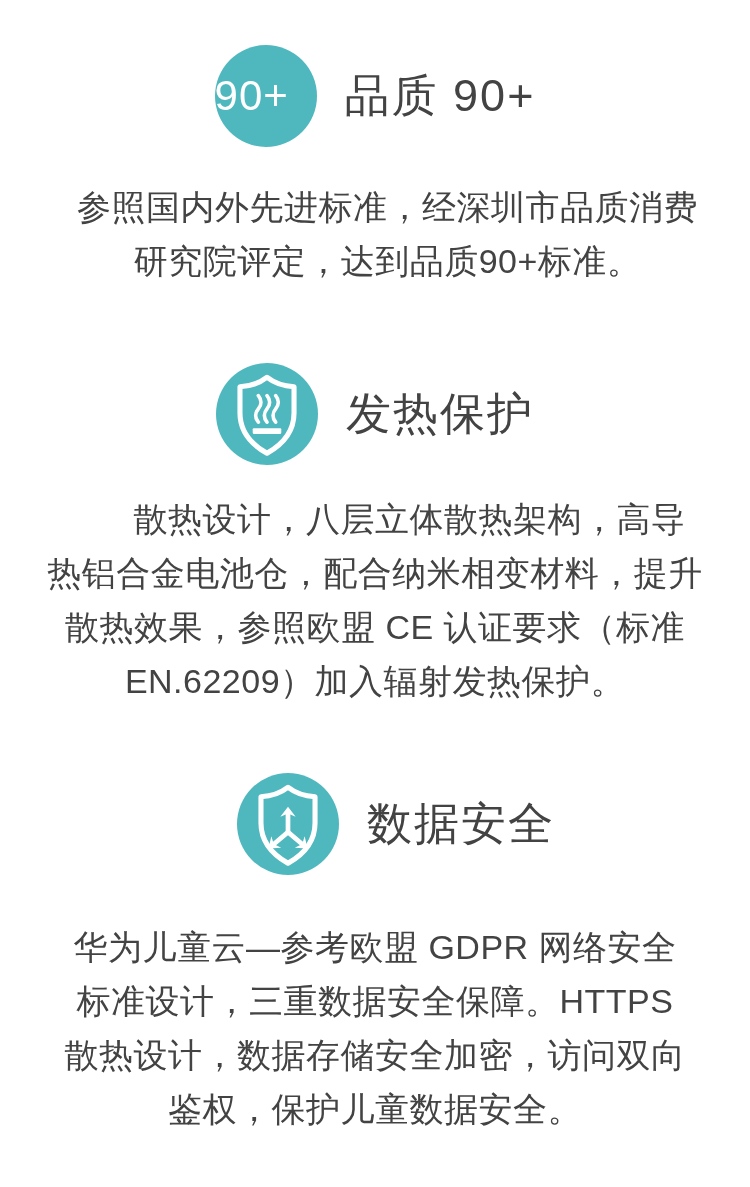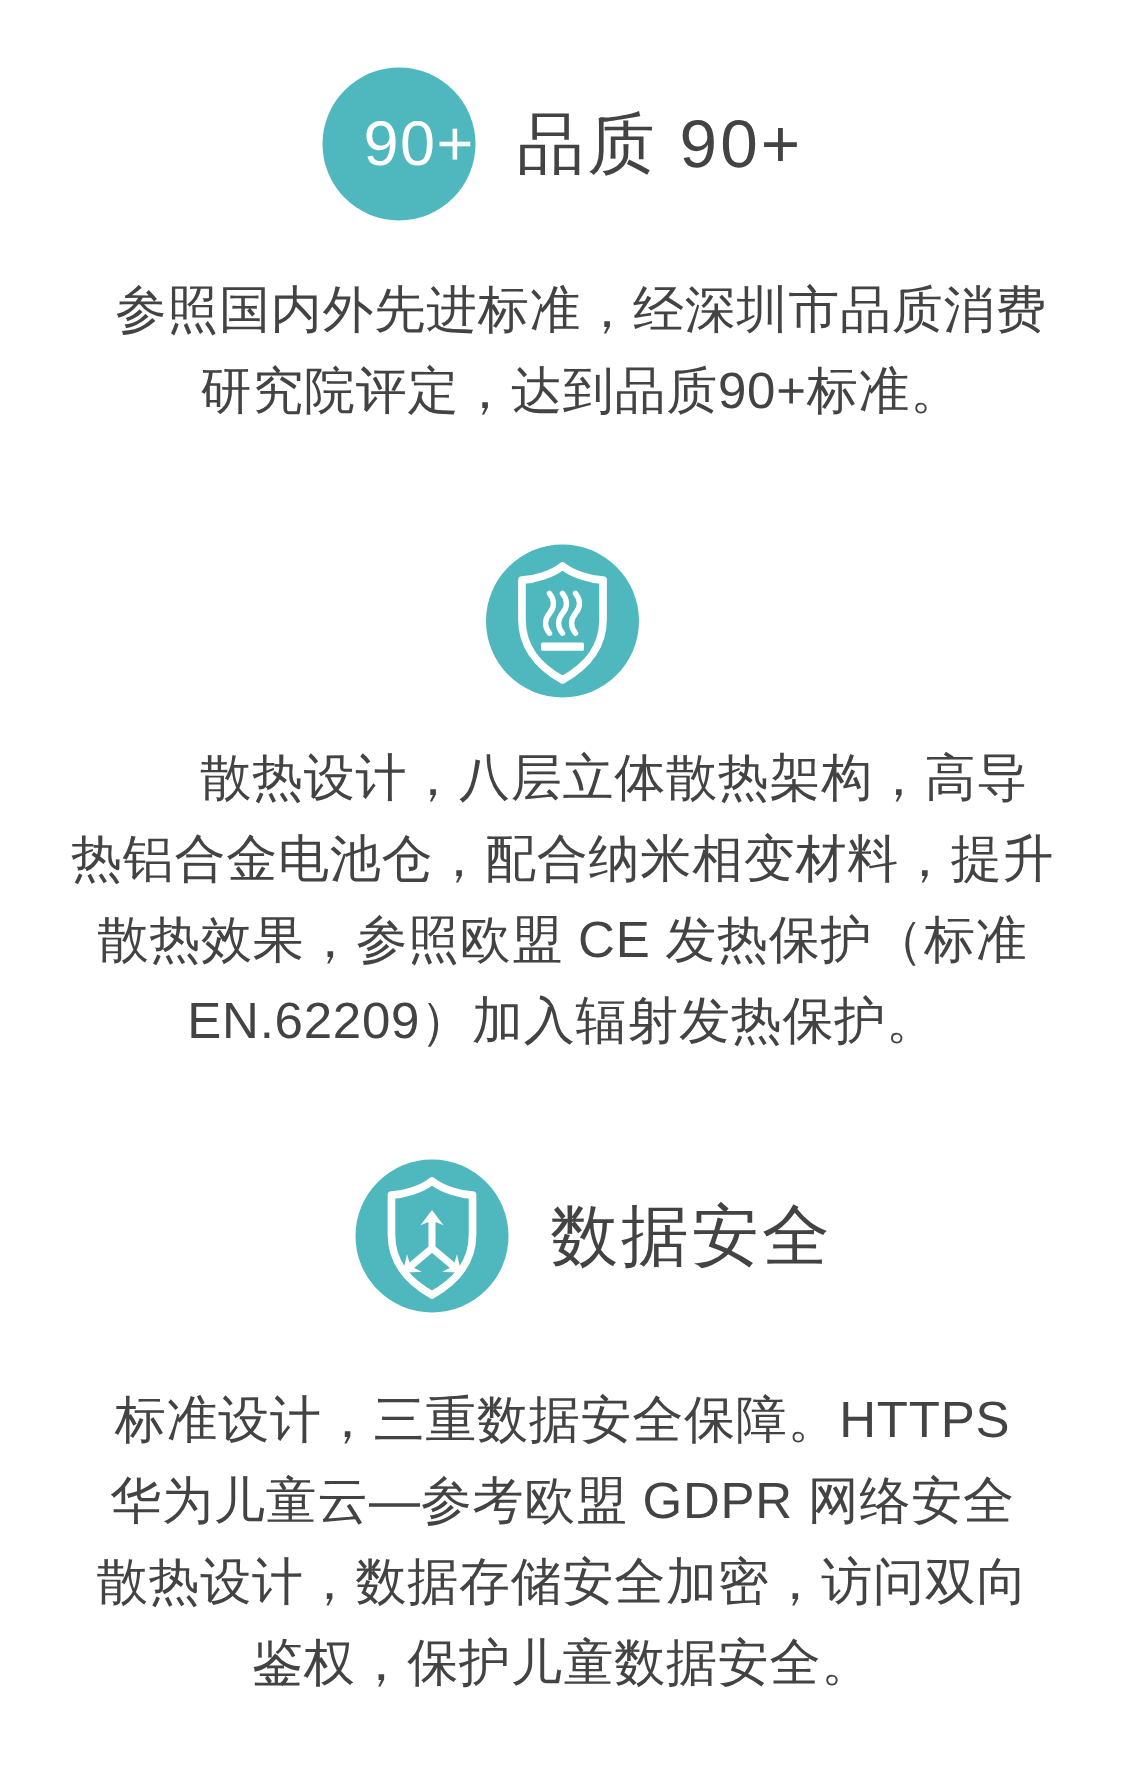--- a/index.html
+++ b/index.html
@@ -22,21 +22,21 @@
     justify-content: center;
     gap: 28px;
   }
   .icon-circle {
     width: 102px;
     height: 102px;
     border-radius: 50%;
     background: #4FB8BE;
     display: flex;
     align-items: center;
-    justify-content: flex-end;
+    justify-content: flex-start;
     flex: 0 0 auto;
   }
   .icon-circle svg {
     width: 102px;
     height: 102px;
     display: block;
   }
   .badge-text {
     color: #ffffff;
     font-size: 42px;
@@ -94,25 +94,26 @@
         <svg viewBox="0 0 100 100" aria-hidden="true">
           <path d="M50 14 C43 19.5 32.5 22.8 23.5 23.3 L23.5 49 C23.5 67.5 34 79.5 50 88.5 C66 79.5 76.5 67.5 76.5 49 L76.5 23.3 C67.5 22.8 57 19.5 50 14 Z" fill="none" stroke="#ffffff" stroke-width="5" stroke-linejoin="round"></path>
           <g fill="none" stroke="#ffffff" stroke-width="3.6" stroke-linecap="round">
             <path d="M41.5 32 c3.4 4 3.4 9 0 13 c-3.4 4 -3.4 9 0 13"></path>
             <path d="M50 32 c3.4 4 3.4 9 0 13 c-3.4 4 -3.4 9 0 13"></path>
             <path d="M58.5 32 c3.4 4 3.4 9 0 13 c-3.4 4 -3.4 9 0 13"></path>
           </g>
           <rect x="36" y="64" width="28" height="5.5" rx="1" fill="#ffffff"></rect>
         </svg>
       </div>
+      <h2 class="feature-title">发热保护</h2>
     </div>
     <p class="feature-body">
       <span class="line">　　散热设计，八层立体散热架构，高导</span>
       <span class="line">热铝合金电池仓，配合纳米相变材料，提升</span>
-      <span class="line">散热效果，参照欧盟 CE 发热保护（标准</span>
+      <span class="line">散热效果，参照欧盟 CE 认证要求（标准</span>
       <span class="line">EN.62209）加入辐射发热保护。</span>
     </p>
   </section>
 
   <section class="s3">
     <div class="feature-header">
       <div class="icon-circle">
         <svg viewBox="0 0 100 100" aria-hidden="true">
           <defs>
             <g id="share-arrow">
@@ -122,20 +123,20 @@
           </defs>
           <path d="M50 14 C43 19.5 32.5 22.8 23.5 23.3 L23.5 49 C23.5 67.5 34 79.5 50 88.5 C66 79.5 76.5 67.5 76.5 49 L76.5 23.3 C67.5 22.8 57 19.5 50 14 Z" fill="none" stroke="#ffffff" stroke-width="5" stroke-linejoin="round"></path>
           <use href="#share-arrow"></use>
           <use href="#share-arrow" transform="rotate(130 50 58)"></use>
           <use href="#share-arrow" transform="rotate(-130 50 58)"></use>
         </svg>
       </div>
       <h2 class="feature-title">数据安全</h2>
     </div>
     <p class="feature-body">
+      <span class="line">华为儿童云—参考欧盟 GDPR 网络安全</span>
       <span class="line">标准设计，三重数据安全保障。HTTPS</span>
-      <span class="line">华为儿童云—参考欧盟 GDPR 网络安全</span>
       <span class="line">散热设计，数据存储安全加密，访问双向</span>
       <span class="line">鉴权，保护儿童数据安全。</span>
     </p>
   </section>
 
 </div>
 
 </body></html>

